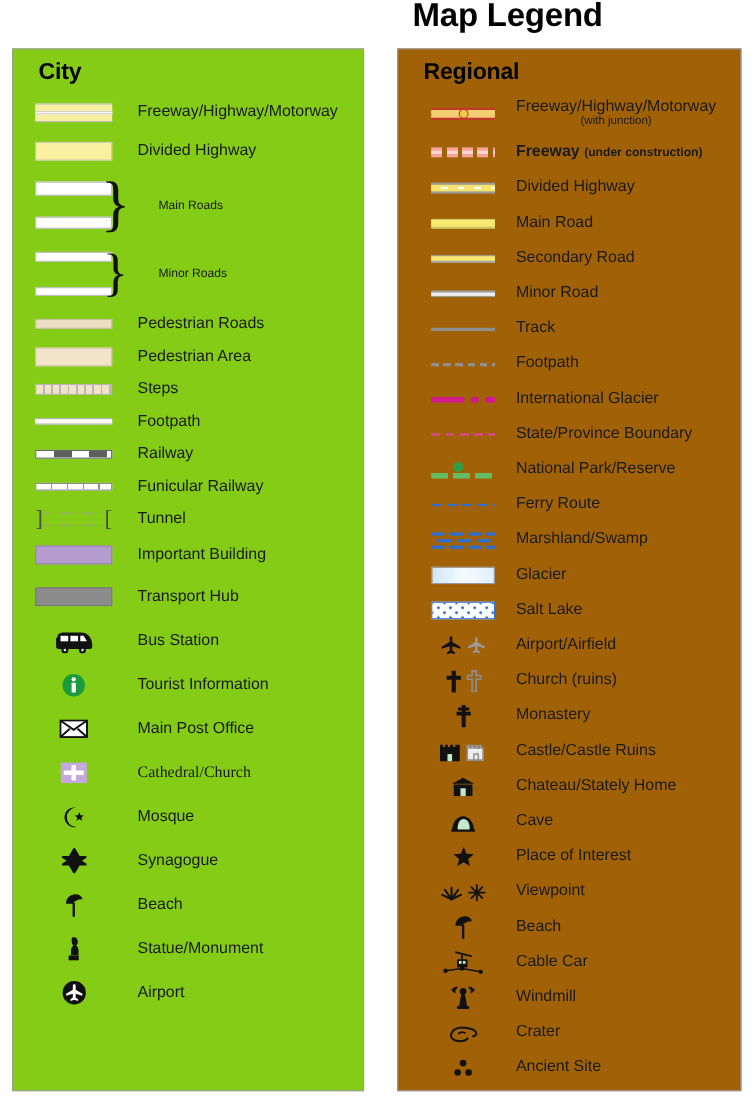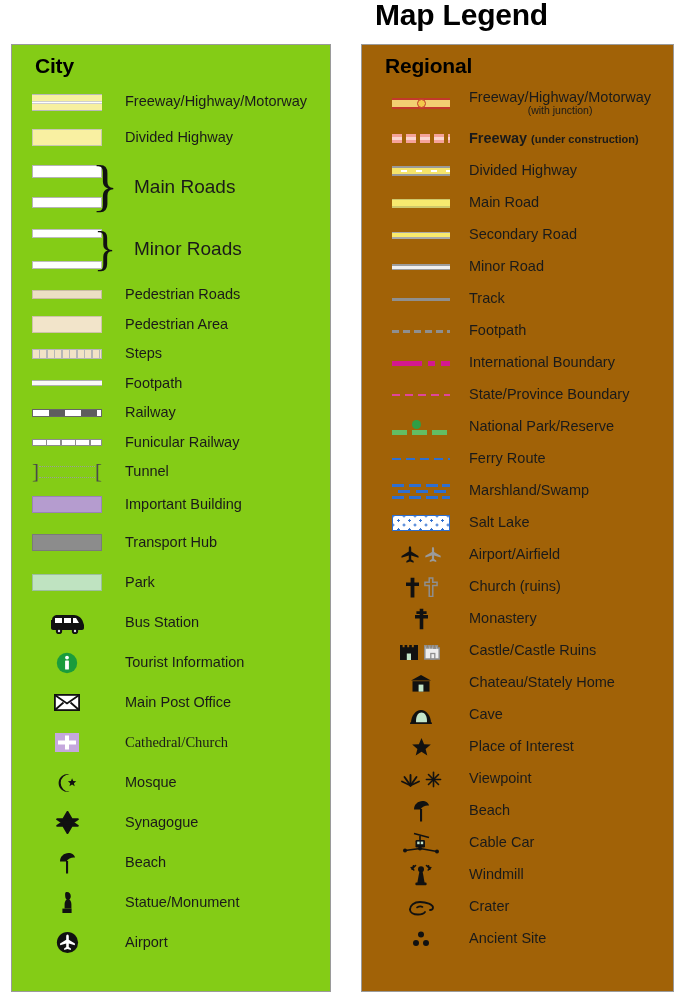--- a/index.html
+++ b/index.html
@@ -110,22 +110,22 @@
   
   .brace{
     position:absolute;left:86px;top:0;width:14px;height:100%;
     display:flex;align-items:center;justify-content:center;
     font-size:56px;color:#111;font-family:"Liberation Serif",serif;
     line-height:0.9;
   }
   .brace.small{font-size:48px;}
   .group{position:relative;}
   .group .glabel{
-    position:absolute;left:122px;top:50%;transform:translateY(-50%);
-    font-size:19px;color:#1a1a1a;white-space:nowrap;
+    position:absolute;left:132px;top:50%;transform:translateY(-50%);
+    font-size:11px;color:#1a1a1a;white-space:nowrap;
   }
 
   
   .r-freeway{width:58px;height:11px;background:#c2392b;position:relative;box-sizing:border-box;}
   .r-freeway .inner{position:absolute;left:0;right:0;top:2px;height:7px;background:#f2cf72;}
   .r-freeway .junc{position:absolute;left:50%;top:50%;width:9px;height:9px;margin:-4.5px 0 0 -4.5px;border-radius:50%;background:#f2c849;border:1.5px solid #c2392b;box-sizing:border-box;}
 
   .r-freeway-uc{width:58px;height:9px;position:relative;
     background:repeating-linear-gradient(to right,#f5a39a 0px,#f5a39a 10px,transparent 10px,transparent 14px);}
   .r-freeway-uc:before{content:"";position:absolute;left:0;right:0;top:3px;height:3px;
@@ -303,26 +303,20 @@
         <div class="lbl">Important Building</div>
       </div>
 
       <div class="row" style="height:40px;">
         <div class="sym">
             <div class="sw c-hub"></div>
           </div>
         <div class="lbl">Transport Hub</div>
       </div>
 
-      <div class="row" style="height:40px;">
-        <div class="sym">
-            <div class="sw c-park"></div>
-          </div>
-        <div class="lbl">Park</div>
-      </div>
 
       <div class="row" style="height:40px;">
         <div class="sym">
           <svg width="34" height="22" viewBox="0 0 34 22">
             <path class="gl" d="M2 8c0-3 2-5 6-5h16c4 0 8 3 9 7l1 3v3c0 1-1 2-2 2H3c-1 0-2-1-2-2V8z"></path>
             <rect x="5" y="6" width="7" height="5" fill="#fff"></rect>
             <rect x="14" y="6" width="7" height="5" fill="#fff"></rect>
             <path d="M23 6h3l3 5h-6z" fill="#fff"></path>
             <circle class="gl" cx="9" cy="19" r="3.2"></circle>
             <circle class="gl" cx="25" cy="19" r="3.2"></circle>
@@ -496,21 +490,21 @@
       </div>
 
       <div class="row">
         <div class="sym">
           <div class="r-intl">
               <i class="seg s1"></i>
               <i class="seg s2"></i>
               <i class="seg s3"></i>
             </div>
         </div>
-        <div class="lbl">International Boundary</div>
+        <div class="lbl">International Glacier</div>
       </div>
 
       <div class="row">
         <div class="sym">
             <div class="r-state"></div>
           </div>
         <div class="lbl">State/Province Boundary</div>
       </div>
 
       <div class="row">
@@ -542,20 +536,26 @@
             <i style="left:42px;top:8px;width:12px"></i>
             <i style="left:0;top:14px;width:12px"></i>
               <i style="left:17px;top:14px;width:12px"></i>
             <i style="left:34px;top:14px;width:12px"></i>
               <i style="left:50px;top:14px;width:8px"></i>
           </div>
         </div>
         <div class="lbl">Marshland/Swamp</div>
       </div>
 
+      <div class="row">
+        <div class="sym">
+            <div class="r-glacier"></div>
+          </div>
+        <div class="lbl">Glacier</div>
+      </div>
 
       <div class="row">
         <div class="sym">
             <div class="r-salt"></div>
           </div>
         <div class="lbl">Salt Lake</div>
       </div>
 
       <div class="row">
         <div class="sym ico">

